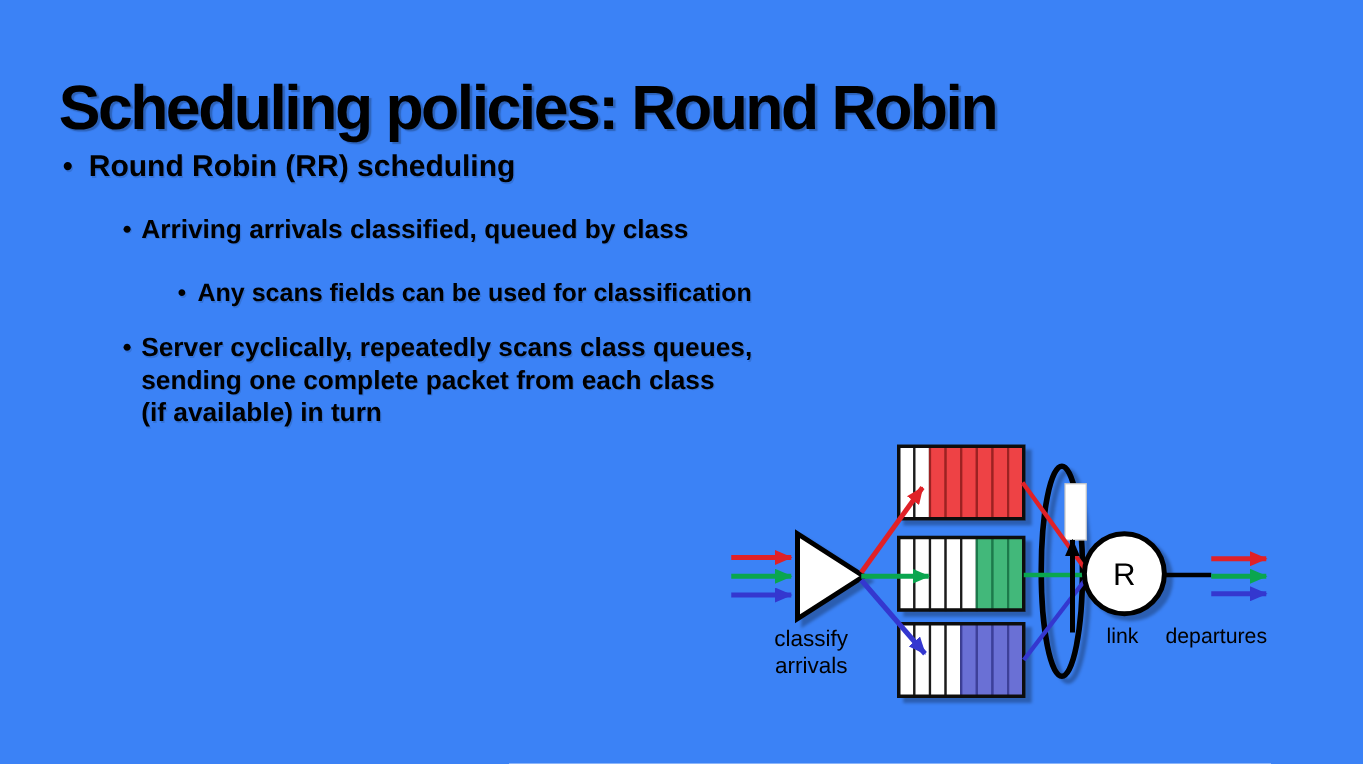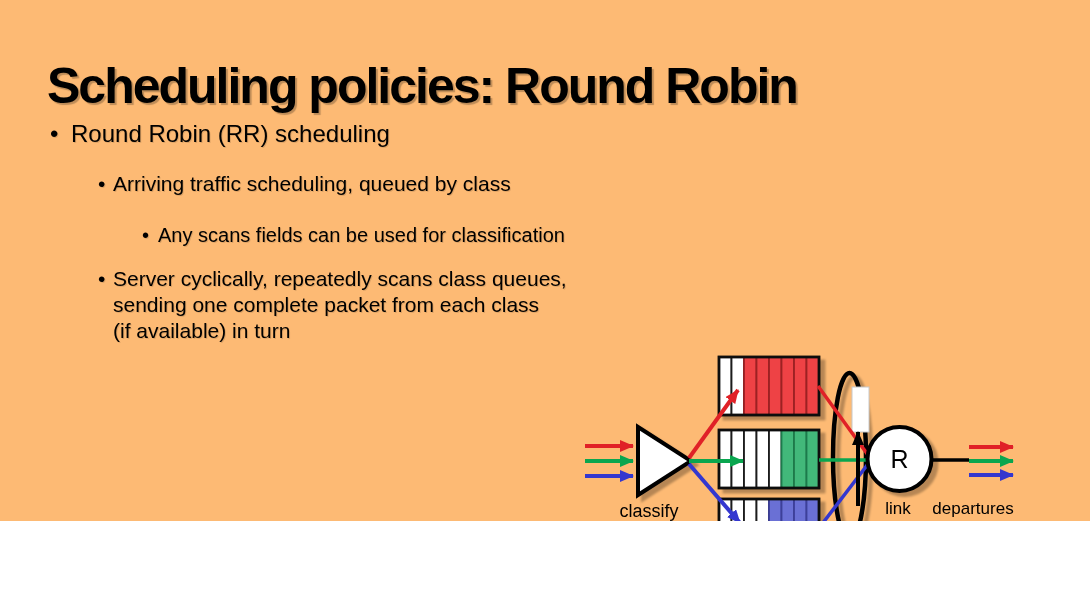--- a/index.html
+++ b/index.html
@@ -1,28 +1,28 @@
 <!DOCTYPE html>
 <html><head>
 <meta charset="utf-8">
 <style>
   html,body{margin:0;padding:0;background:#fff;}
   .slide{
-    position:relative;width:1090px;height:521px;background:#fdba74;overflow:hidden;
+    position:relative;width:1090px;height:611px;background:#3b82f6;overflow:hidden;
     font-family:"Liberation Sans",sans-serif;color:#000;
   }
   .title{
     position:absolute;left:47px;top:27px;font-size:50px;font-weight:bold;
     letter-spacing:-2px;line-height:1;white-space:nowrap;
     text-shadow:2px 2px 1px rgba(0,0,0,0.25);
   }
   .bullet{position:absolute;display:flex;align-items:flex-start;
     text-shadow:1px 1px 0 rgba(0,0,0,0.12);}
   .bullet .dot{display:inline-block;flex:0 0 auto;}
-  .bullet .txt{white-space:pre-line;}
+  .bullet .txt{white-space:pre-line;font-weight:bold;}
   .b1{left:50px;top:120px;font-size:24px;line-height:1.2;}
   .b1 .dot{width:21px;}
   .b2{left:98px;top:171px;font-size:21px;line-height:1.2;}
   .b2 .dot{width:15px;}
   .b3{left:142px;top:223px;font-size:20px;line-height:1.2;}
   .b3 .dot{width:16px;}
   .b4{left:98px;top:266px;font-size:21px;line-height:26px;}
   .b4 .dot{width:15px;}
   svg{position:absolute;left:0;top:0;}
   svg text{font-family:"Liberation Sans",sans-serif;fill:#000;}
@@ -36,21 +36,21 @@
 <div class="slide">
 
   <h1 class="title">Scheduling policies: Round Robin</h1>
 
   <div class="bullet b1">
     <span class="dot">•</span>
     <span class="txt">Round Robin (RR) scheduling</span>
   </div>
   <div class="bullet b2">
     <span class="dot">•</span>
-    <span class="txt">Arriving traffic scheduling, queued by class</span>
+    <span class="txt">Arriving arrivals classified, queued by class</span>
   </div>
   <div class="bullet b3">
     <span class="dot">•</span>
     <span class="txt">Any scans fields can be used for classification</span>
   </div>
   <div class="bullet b4">
     <span class="dot">•</span>
     <span class="txt">Server cyclically, repeatedly scans class queues,
 sending one complete packet from each class
 (if available) in turn</span>

